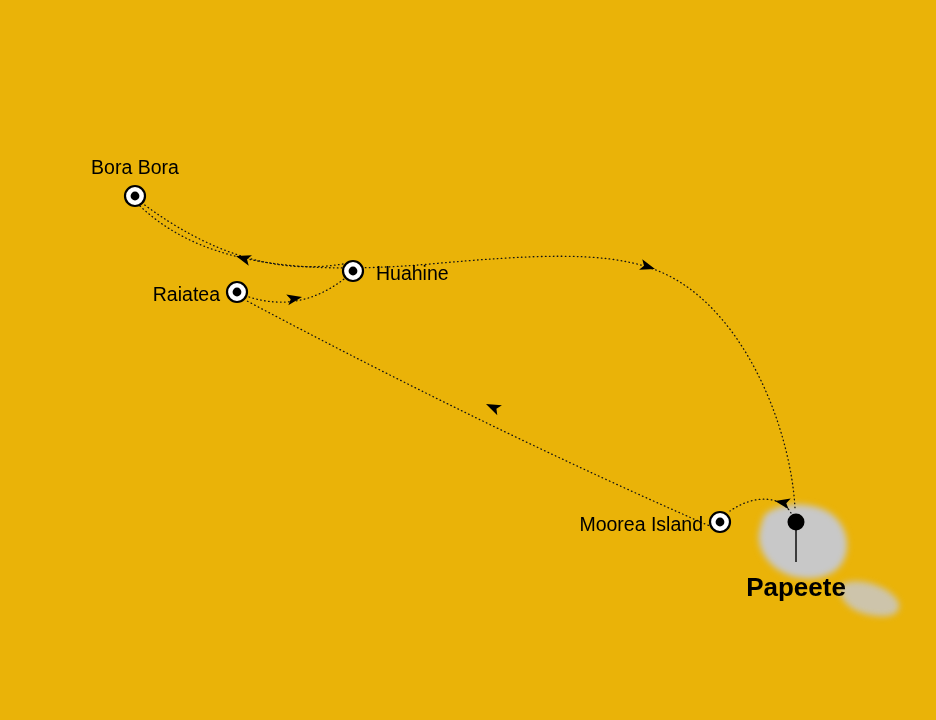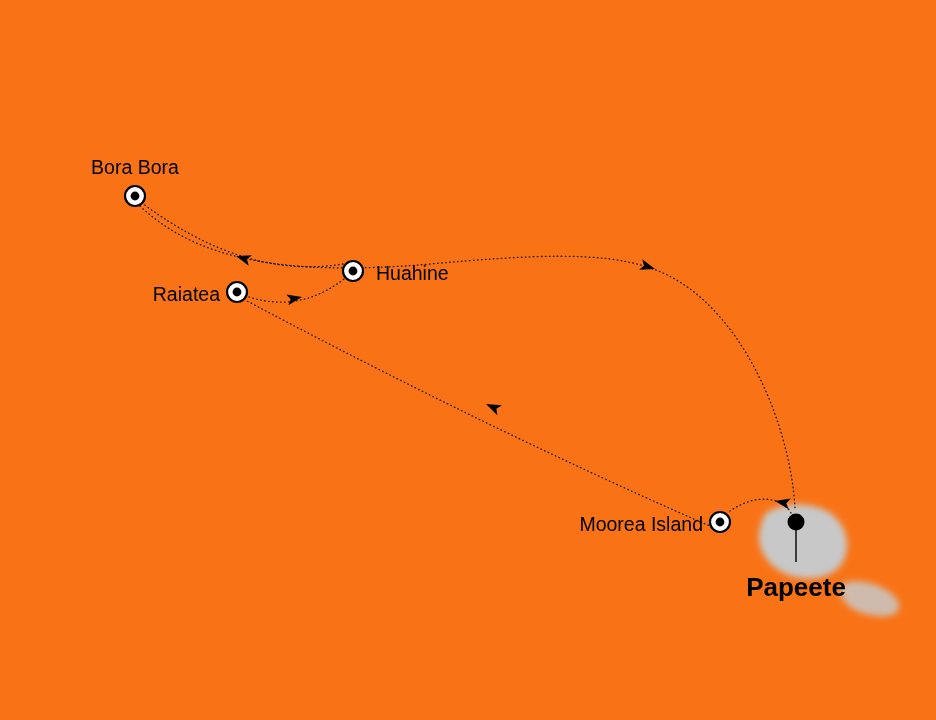--- a/index.html
+++ b/index.html
@@ -8,21 +8,21 @@
     background: #ffffff;
     width: 936px;
     height: 720px;
     overflow: hidden;
     font-family: "Liberation Sans", sans-serif;
   }
   .map-stage {
     position: relative;
     width: 936px;
     height: 720px;
-    background: #f97316;
+    background: #eab308;
   }
   svg { display: block; }
   .route-line {
     fill: none;
     stroke: #141414;
     stroke-width: 1.3;
     stroke-dasharray: 0.6 3.4;
     stroke-linecap: round;
   }
   .leader-line {

